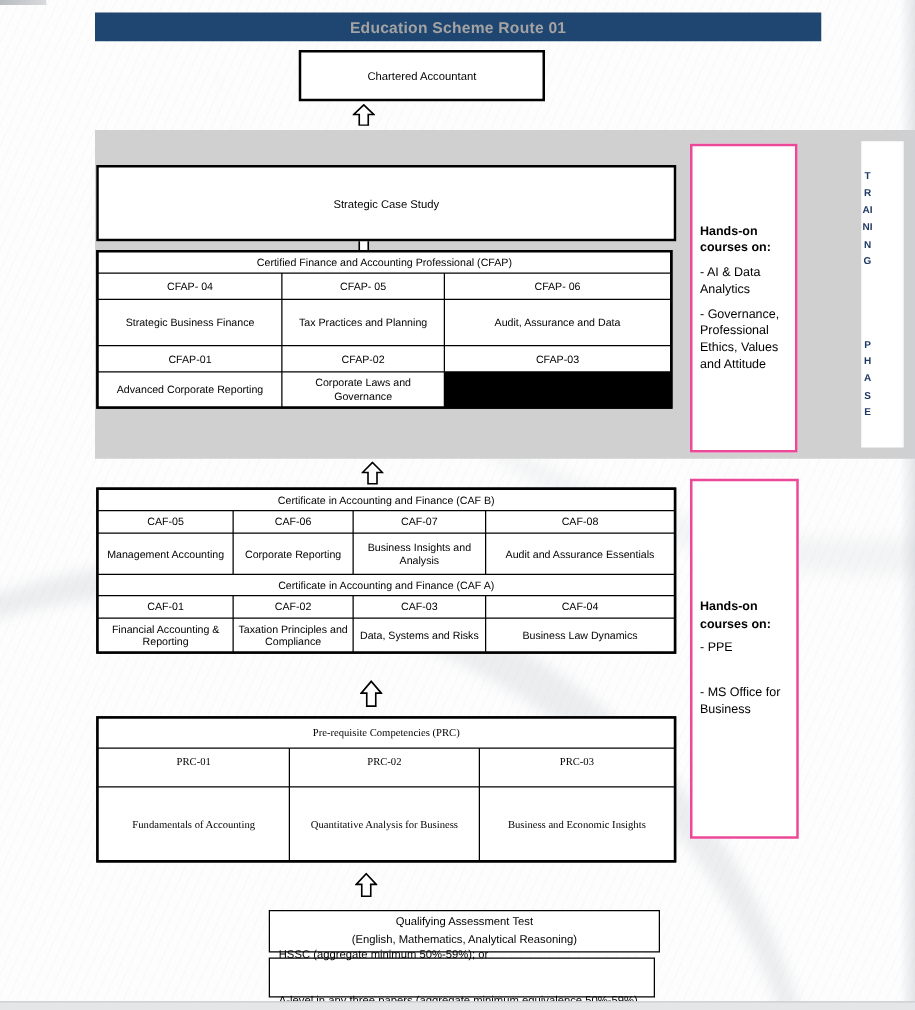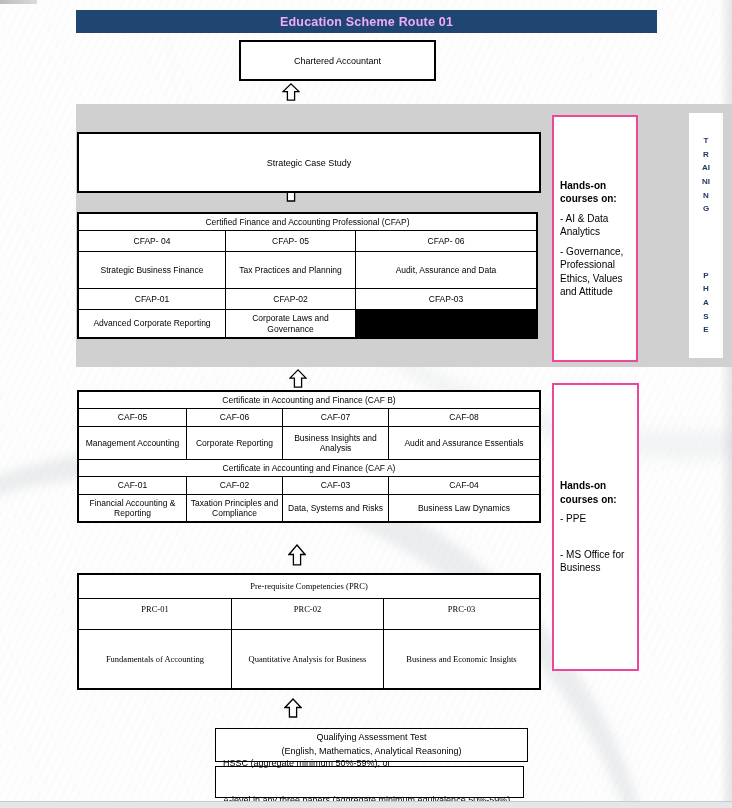--- a/index.html
+++ b/index.html
@@ -39,21 +39,21 @@
     position:absolute; top:0; right:0; width:12px; height:808px;
     background:linear-gradient(to right, rgba(255,255,255,0), rgba(205,209,213,0.55));
   }
   .bottom-strip {
     position:absolute; left:0; top:801px; width:732px; height:7px;
     background:#e4e6e8; border-top:1px solid #c9ccce;
   }
 
   .title-bar {
     position:absolute; left:76px; top:10px; width:581px; height:23px;
-    background:#1f4571; color:#f0abfc;
+    background:#1f4571; color:#a3a3a3;
     display:flex; align-items:center; justify-content:center;
     font-size:12.5px; font-weight:600; letter-spacing:0.2px;
   }
 
   .box {
     position:absolute; background:#fff; border:2px solid #000;
     display:flex; align-items:center; justify-content:center;
     text-align:center; font-size:9px;
   }
   .ca-box   { left:239px; top:40px;  width:197px; height:41px; }
@@ -72,21 +72,21 @@
     position:absolute; background:#000; border:2px solid #000;
     display:grid; gap:1px; font-size:8.5px;
   }
   .tbl > div {
     background:#fff; display:flex; align-items:center; justify-content:center;
     text-align:center; padding:1px 2px; line-height:1.2;
   }
   .tbl .span-all { grid-column:1 / -1; }
 
   .cfap-tbl {
-    left:77px; top:212px; width:461px; height:127px;
+    left:77px; top:200px; width:461px; height:127px;
     grid-template-columns:146px 129px 1fr;
     grid-template-rows:16px 20px 36px 20px 1fr;
   }
   .caf-tbl {
     left:77px; top:390px; width:464px; height:133px;
     grid-template-columns:107px 95px 105px 1fr;
     grid-template-rows:16px 17px 32px 16px 17px 1fr;
   }
   .prc-tbl {
     left:77px; top:573px; width:464px; height:117px;
@@ -116,21 +116,21 @@
   }
   .side-box .heading { font-weight:bold; }
   .side-box .item { margin-top:6px; }
   .handson-cfap { left:552px; top:115px; width:86px; height:247px; }
   .handson-caf  { left:552px; top:383px; width:87px; height:288px; }
   .handson-caf .item:nth-of-type(3) { margin-top:22px; }
 
   .training-box {
     position:absolute; left:689px; top:113px; width:34px; height:245px;
     background:#fff;
-    display:flex; flex-direction:column; align-items:center; justify-content:center;
+    display:flex; flex-direction:column; align-items:flex-start; justify-content:center;
     color:#1f3864; font-weight:bold; font-size:8px;gap:40px;
   }
   .vert {
     width:10px; word-break:break-all; text-align:center; line-height:1.7;
   }
   .vert.first { margin-bottom:13px; }
 </style>
 </head>
 <body>
 

